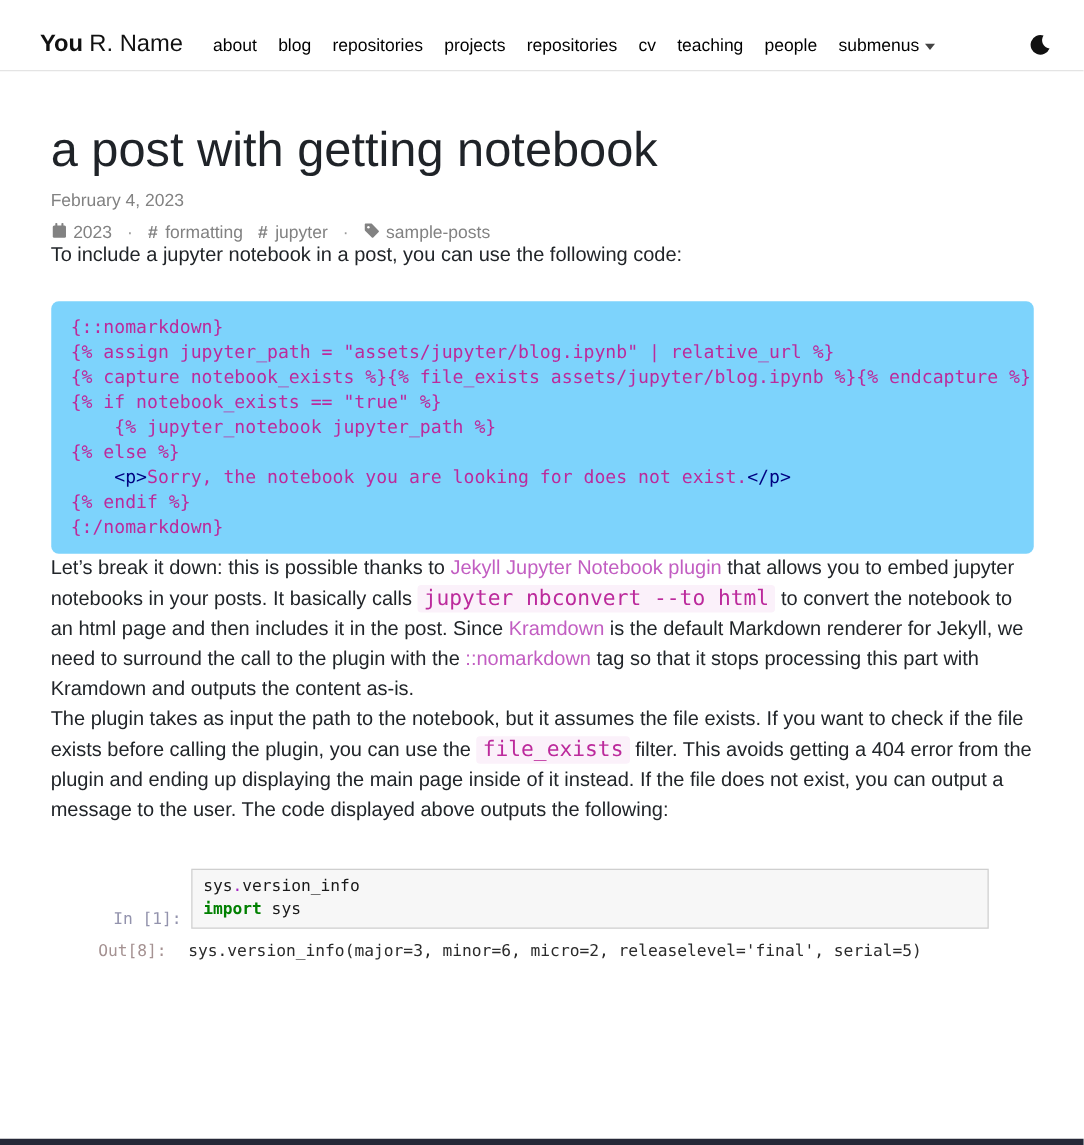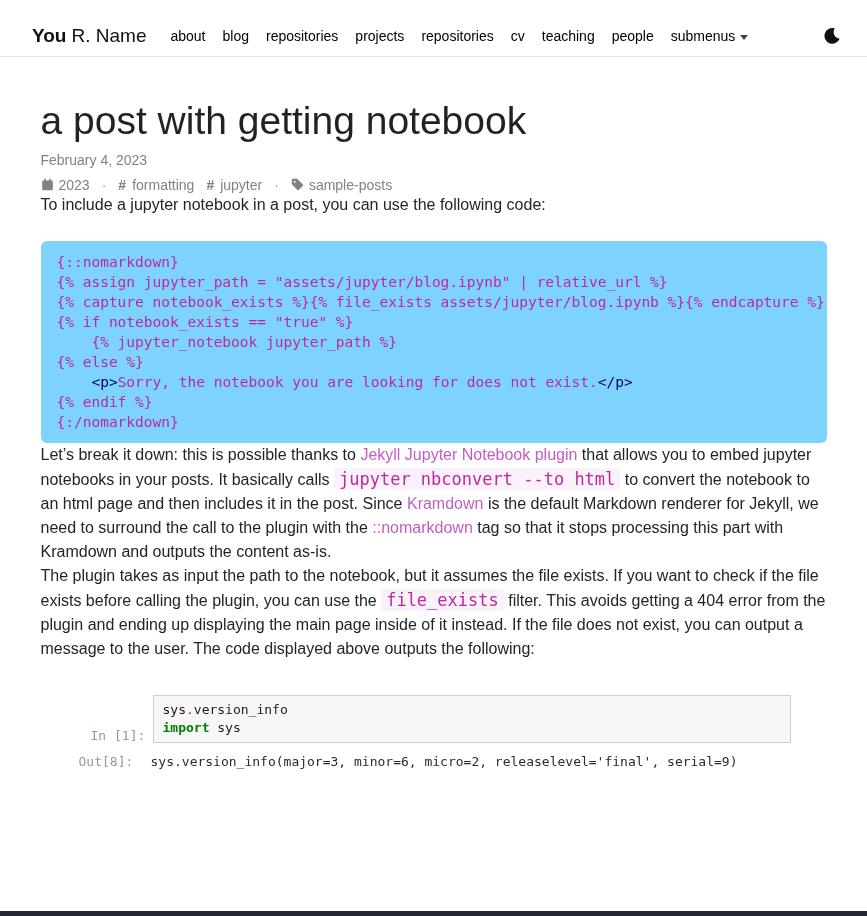--- a/index.html
+++ b/index.html
@@ -133,19 +133,19 @@
   <div class="jupyter">
     <div class="cell-row">
       <div class="in-prompt">In [1]:</div>
       <div class="input-box">
           <div class="code-line"><span>sys</span><span class="op">.</span><span>version_info</span></div>
           <div class="code-line"><span class="kw">import</span><span> sys</span></div>
         </div>
     </div>
     <div class="out-row">
       <div class="out-prompt">Out[8]:</div>
-      <div class="out-text">sys.version_info(major=3, minor=6, micro=2, releaselevel='final', serial=9)</div>
+      <div class="out-text">sys.version_info(major=3, minor=6, micro=2, releaselevel='final', serial=5)</div>
     </div>
   </div>
 
 </main>
 
 <div class="bottom-bar"></div>
 
 </body></html>

